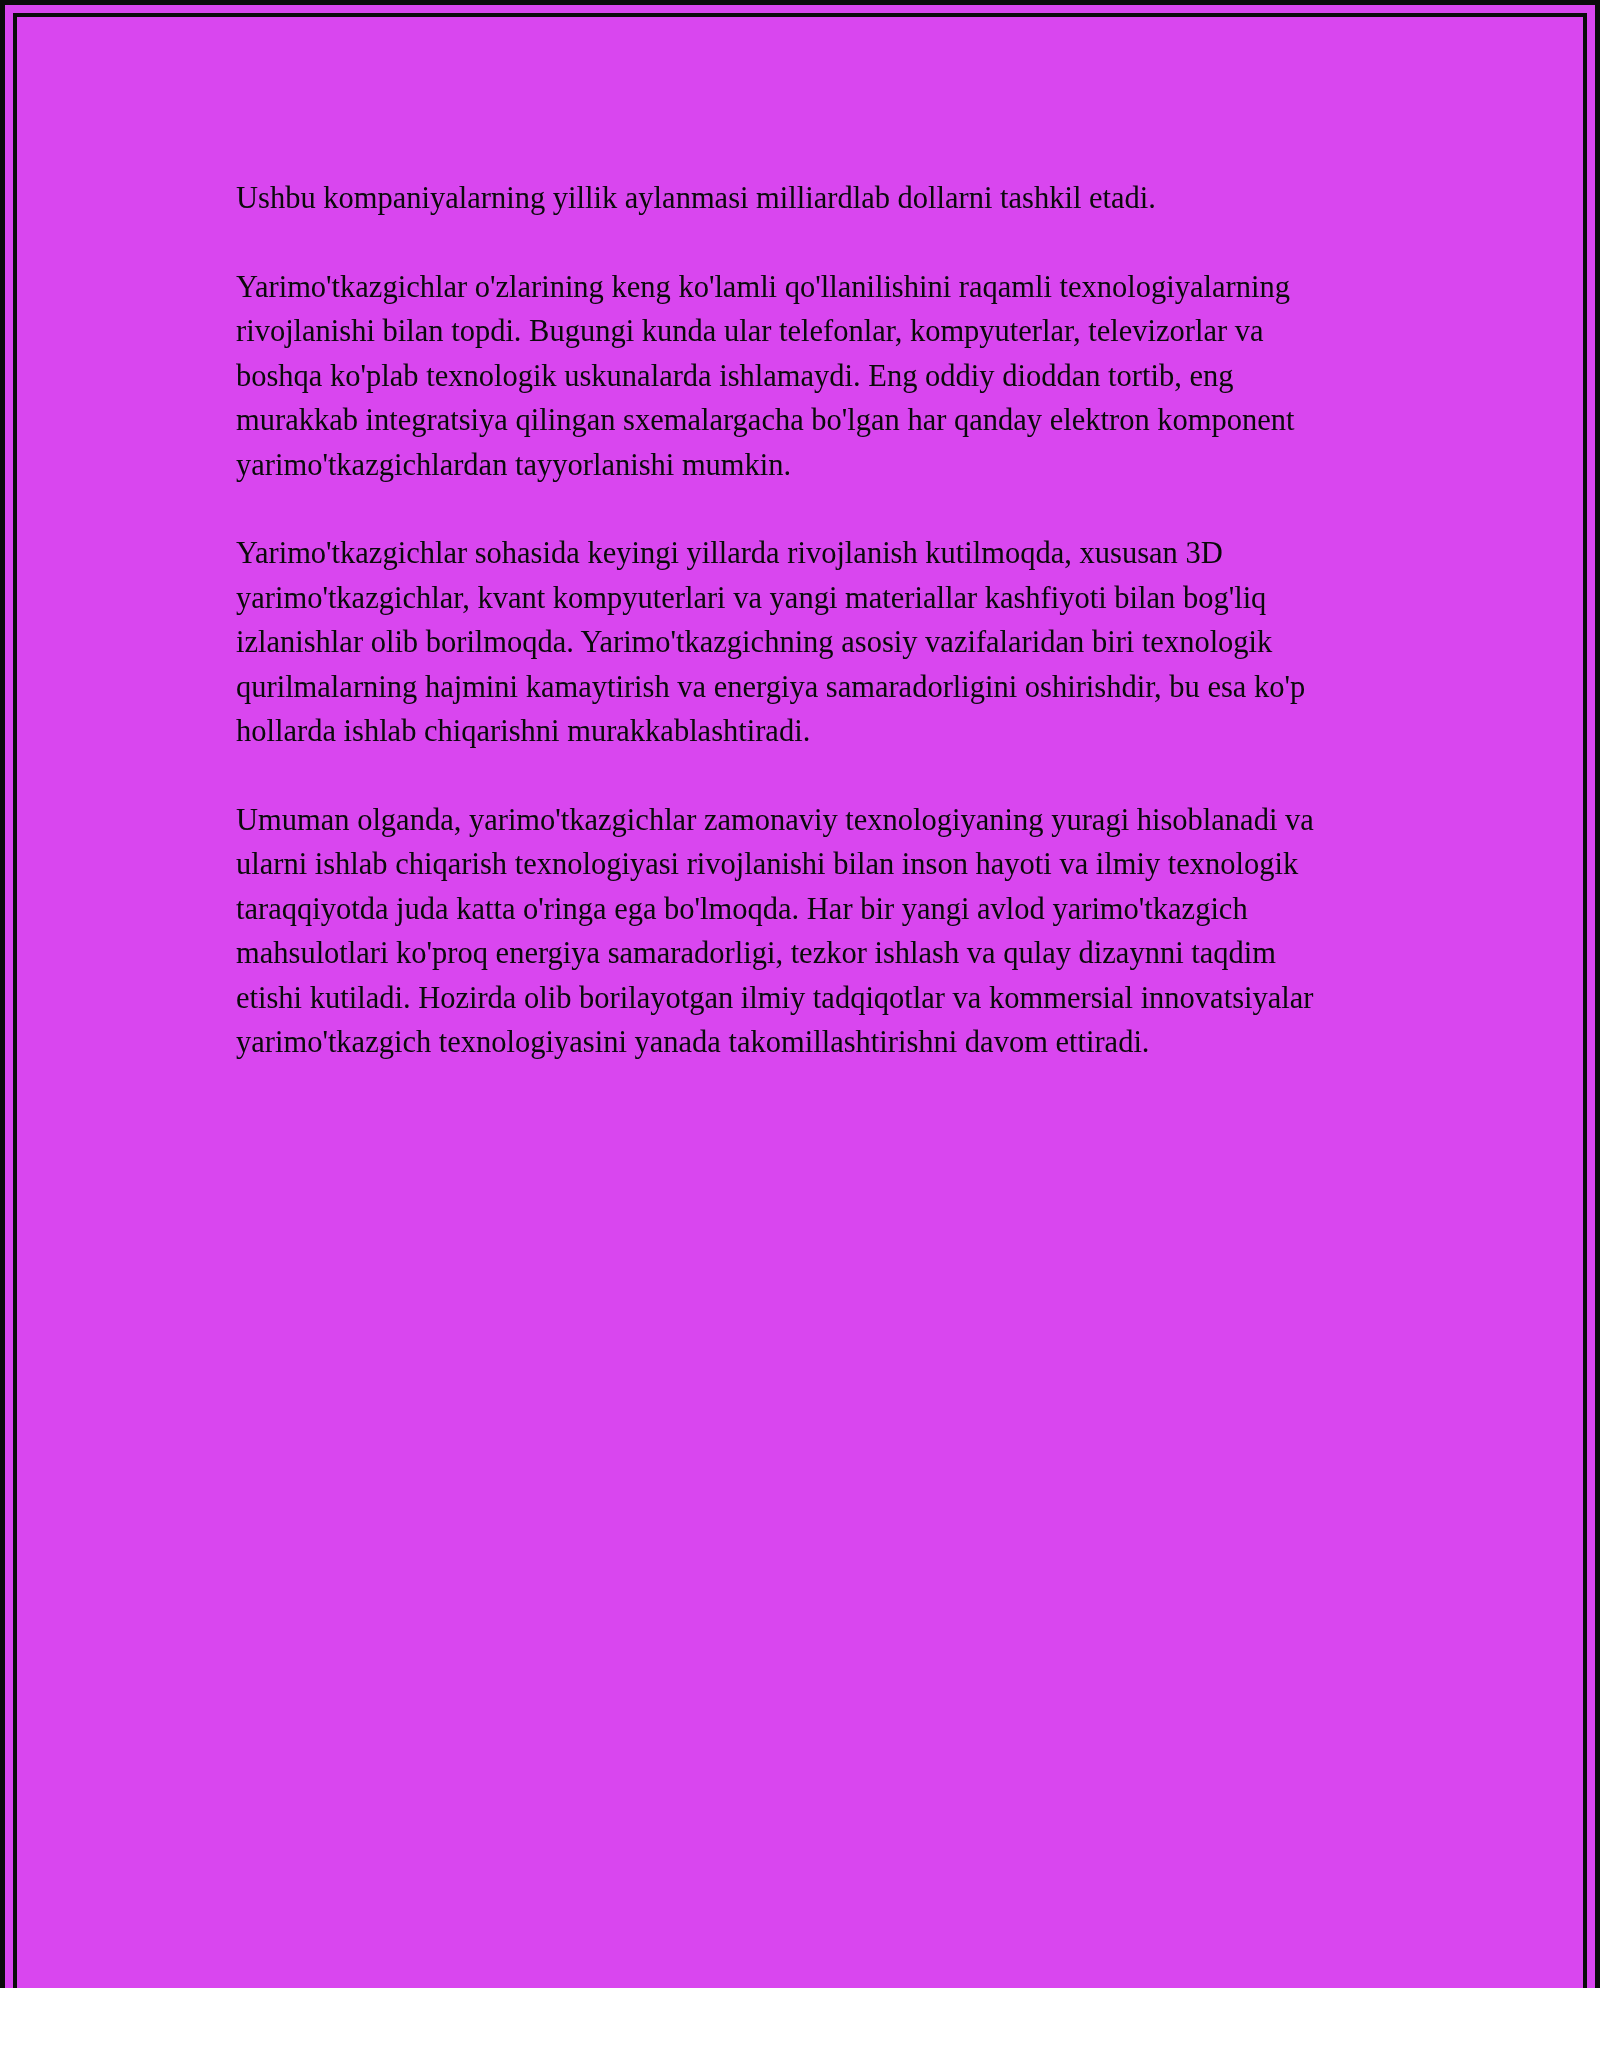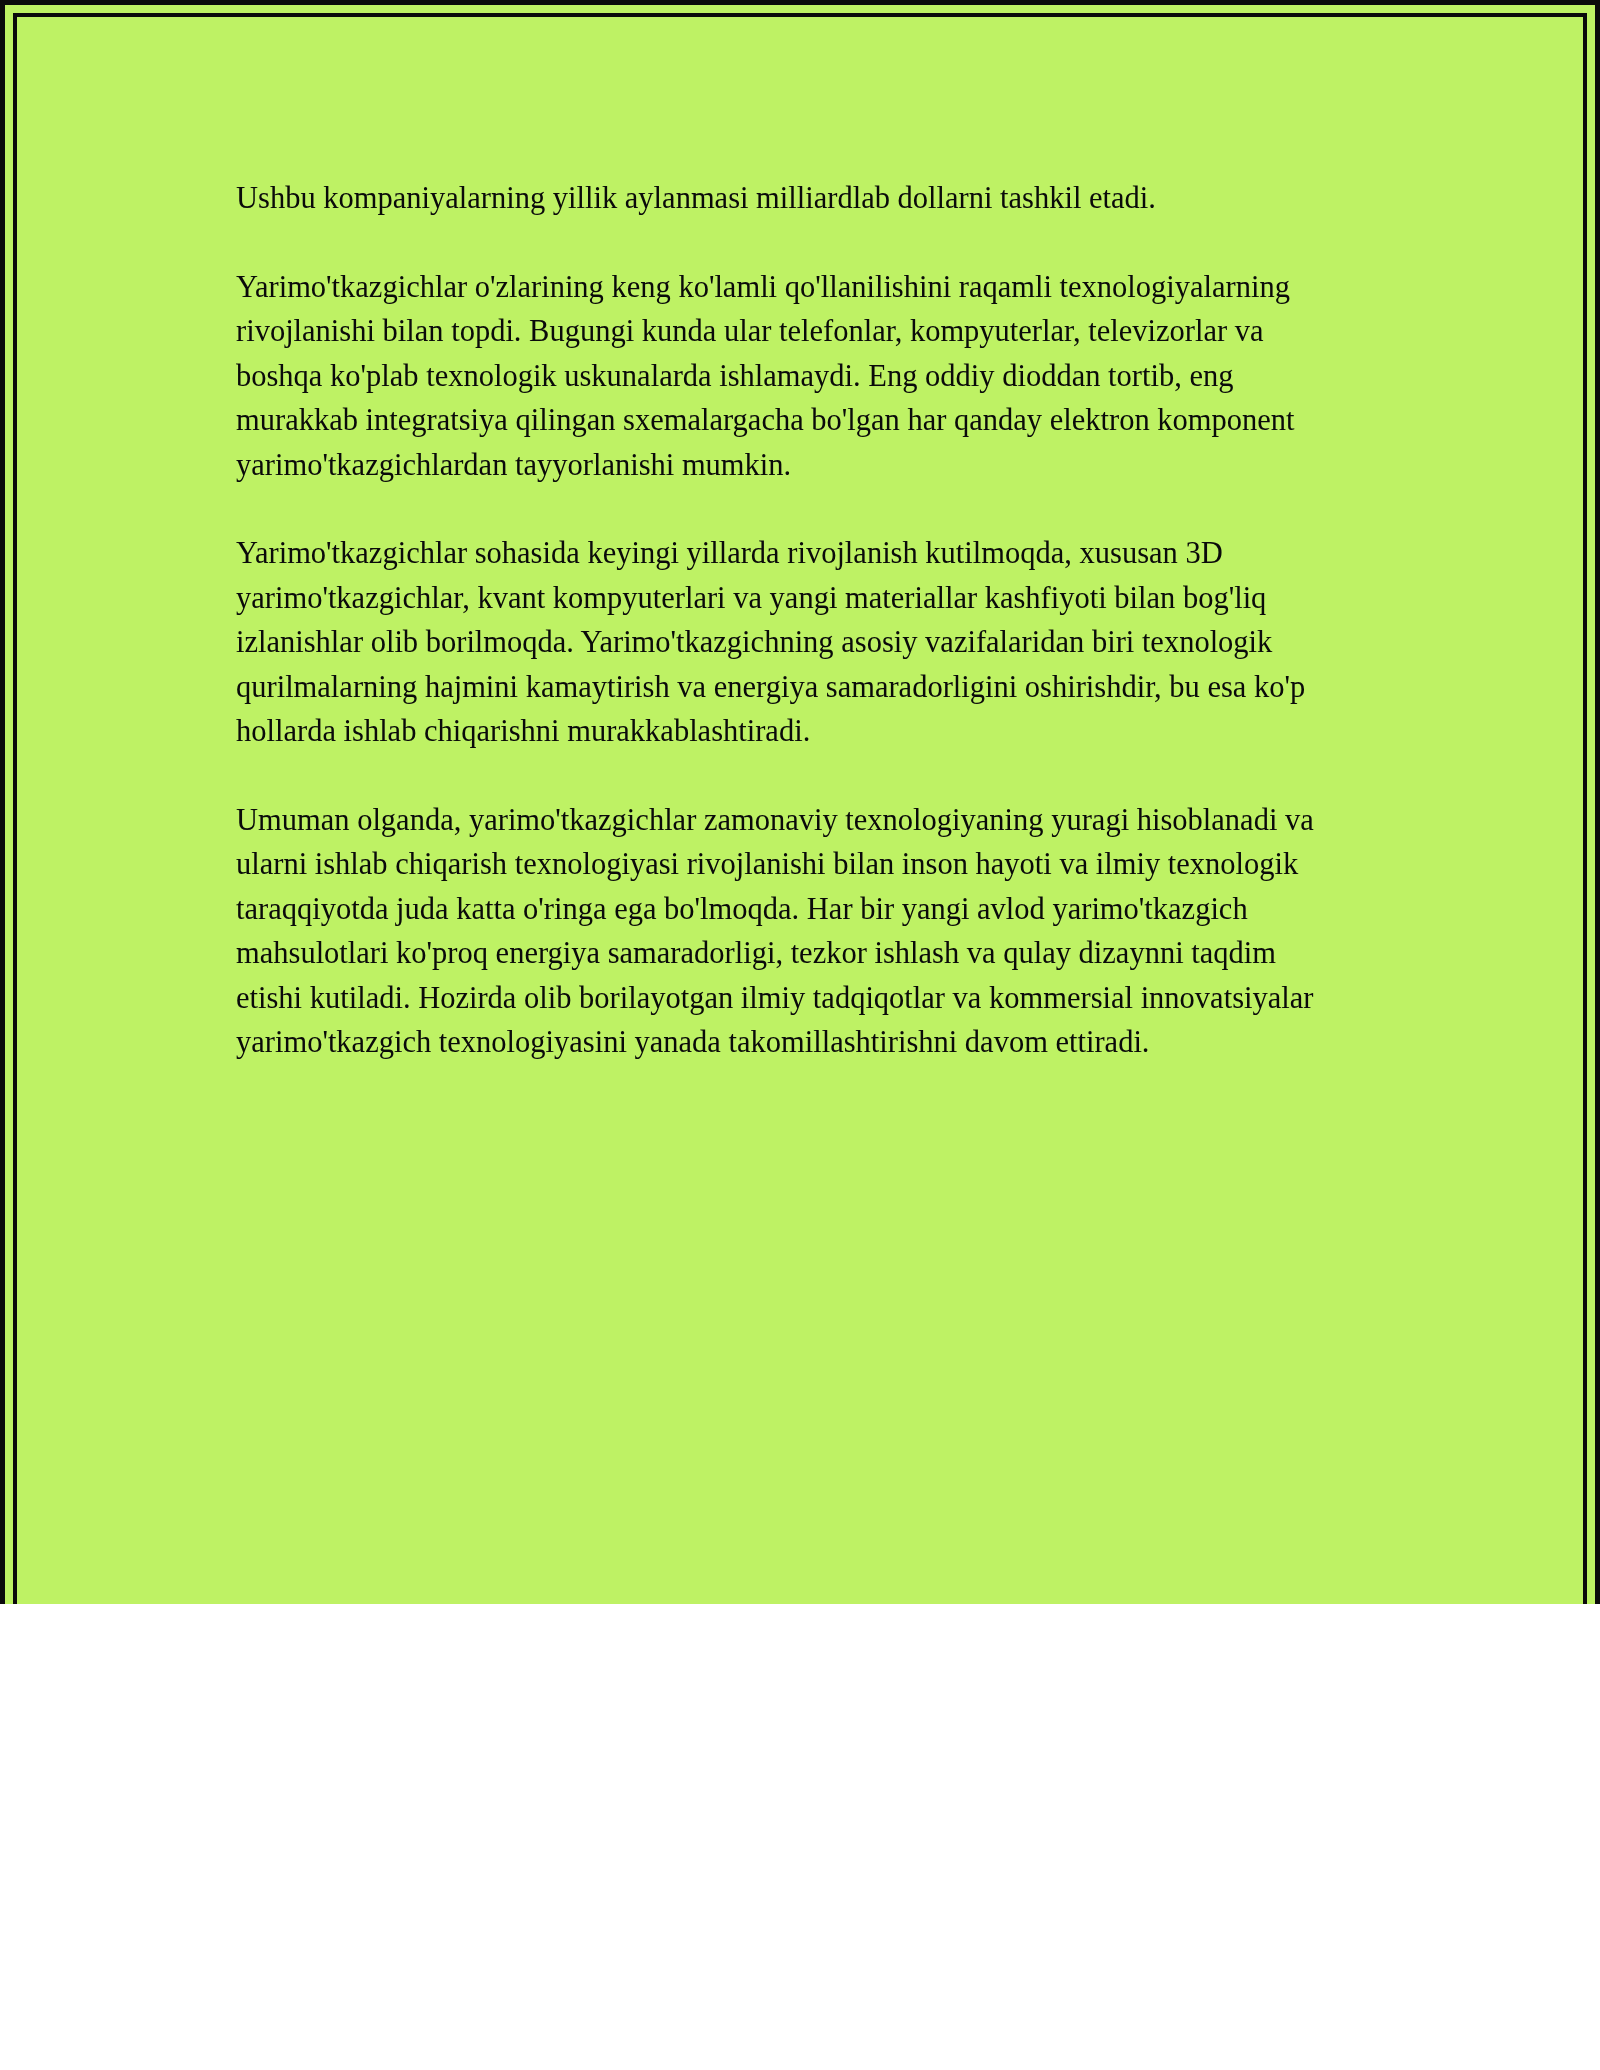--- a/index.html
+++ b/index.html
@@ -4,23 +4,23 @@
 <style>
   html, body {
     margin: 0;
     padding: 0;
     background: #ffffff;
   }
 
   .page {
     position: relative;
     width: 1600px;
-    height: 1604px;
+    height: 1988px;
     box-sizing: border-box;
-    background: #bef264;
+    background: #d946ef;
     overflow: hidden;
   }
 
   
   .frame-outer {
     position: absolute;
     left: 0;
     top: 0;
     width: 1600px;
     height: 2070px;

